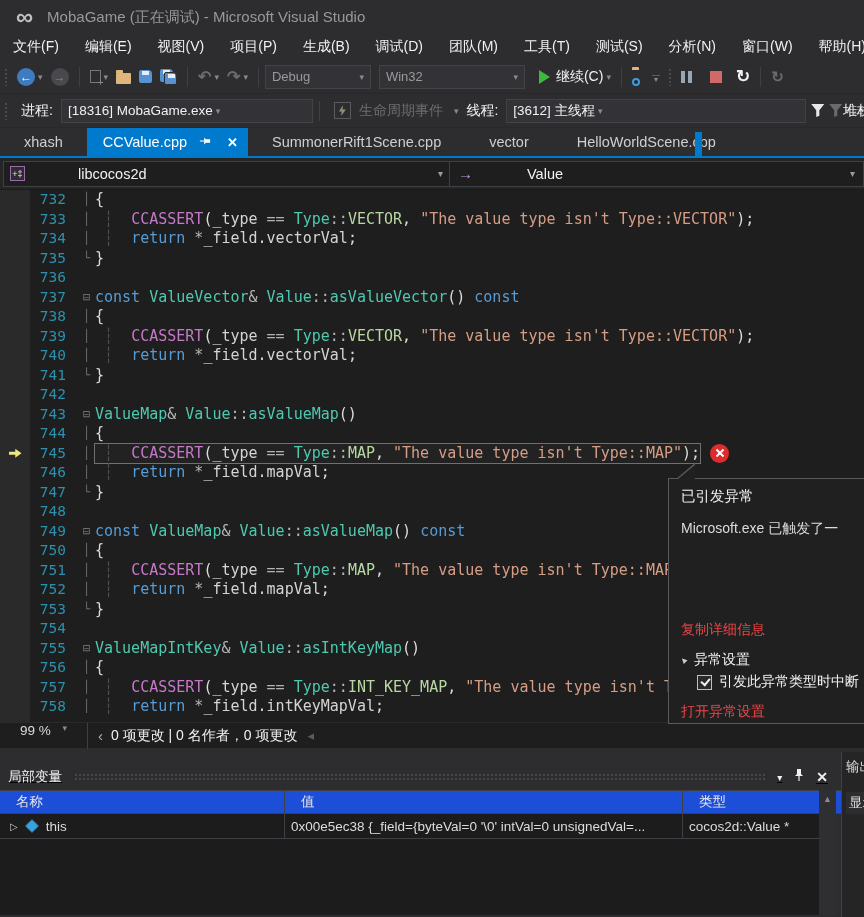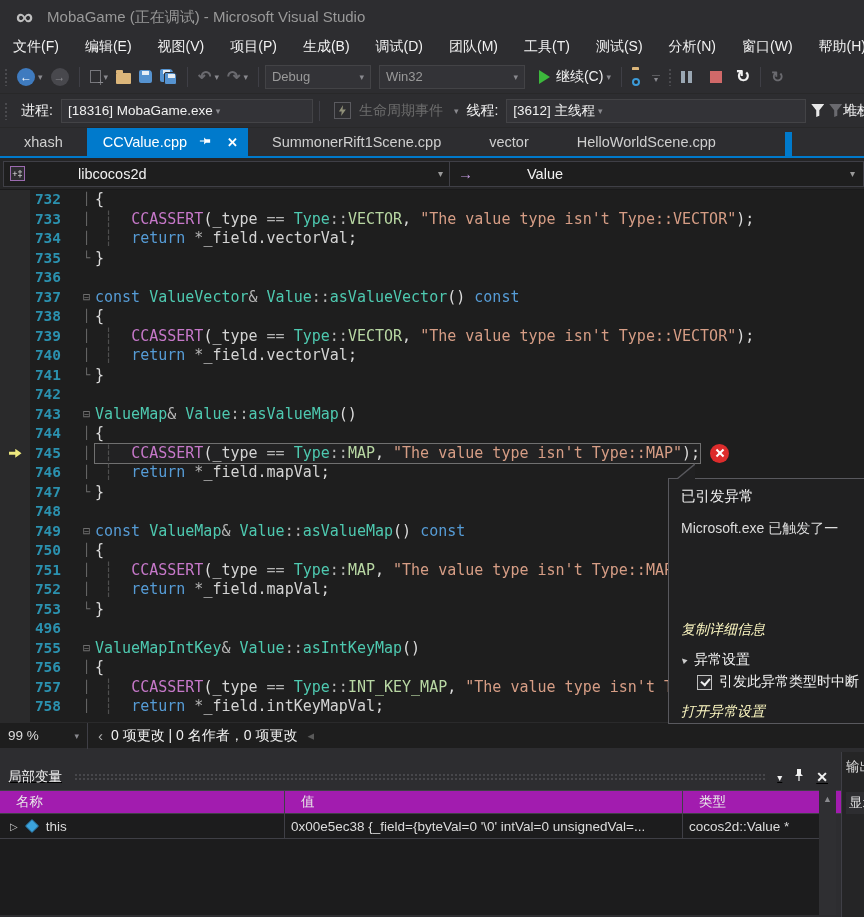--- a/index.html
+++ b/index.html
@@ -71,21 +71,21 @@
   .bolt { width:7px; height:11px; background:#8F8F78;
     clip-path:polygon(60% 0,0 58%,40% 58%,32% 100%,100% 40%,52% 40%); }
   .funnel { width:13px; height:13px; background:#E8E8E8;
     clip-path:polygon(0 0,100% 0,62% 48%,62% 90%,38% 100%,38% 48%); flex:none; }
   .funnel.dim { background:#6A6A6F; }
   .zigzag { color:#6A6A6F; font-size:14px; flex:none; }
   .stackclip { position:absolute; right:0; top:0; height:34px; width:21px; overflow:hidden;
     display:flex; align-items:center; }
 
   
-  .tabrow { position:absolute; left:0; top:128px; width:792px; height:30px; background:#2D2D30; }
+  .tabrow { position:absolute; left:0; top:128px; width:702px; height:30px; background:#2D2D30; }
   .tabs { display:flex; height:28px; align-items:stretch; }
   .tab { display:flex; align-items:center; padding:0 24px; font-size:14.5px; color:#CFCFCF; flex:none; }
   .tab.active { background:#007ACC; color:#FFFFFF; padding:0 10px 0 16px; }
   .tab.active .pin-ico { margin:0 8px 0 12px; }
   .tab-close { color:#FFFFFF; font-size:13px; margin-left:8px; font-weight:bold;}
   .accent-line { position:absolute; left:0; top:28px; width:864px; height:2px; background:#007ACC; }
   .tab-sliver { position:absolute; right:0; top:4px; width:7px; height:24px; background:#007ACC; }
 
   
   .navbar { position:absolute; left:0; top:158px; width:864px; height:32px; background:#252526;
@@ -99,21 +99,21 @@
   .nav-right { flex:1; height:26px; display:flex; align-items:center; border:1px solid #3F3F46;
     border-left:none; background:#1E1E1E; padding:0 8px;}
   .member-arrow { color:#C39BE0; font-size:15px; font-weight:bold; margin-right:7px; }
 
   
   .editor { position:absolute; left:0; top:190px; width:864px; height:532px; background:#1E1E1E;
     overflow:hidden; font-family:"DejaVu Sans Mono", monospace; }
   .gutterbg { position:absolute; left:0; top:0; width:30px; height:532px; background:#2A2A2B; }
   .crow { position:relative; display:flex; height:19.5px; line-height:19.5px; font-size:15px; white-space:pre; }
   .ind { width:30px; flex:none; display:flex; align-items:center; justify-content:center; z-index:1;}
-  .lnum { width:48px; flex:none; text-align:center; padding-right:12px; color:#2B91AF; font-size:14.5px;font-weight:bold;}
+  .lnum { width:48px; flex:none; text-align:right; padding-right:12px; color:#2B91AF; font-size:14.5px;}
   .fold { width:17px; flex:none; color:#6E6E6E; font-size:12px; text-align:center; }
   .codewrap { white-space:pre; }
   .curbox { outline:1px solid #707070; background:#222223; }
   .cur-arrow { width:13px; height:9px; background:#EDE87E;
     clip-path:polygon(0 33%,52% 33%,52% 0,100% 50%,52% 100%,52% 67%,0 67%); }
   .gd { color:#4F4F4F; }
   .tok-kw { color:#569CD6; } .tok-ty { color:#4EC9B0; } .tok-mac { color:#C678C9; }
   .tok-str { color:#D69D85; } .tok-en { color:#B8D7A3; } .tok-pl { color:#D4D4D4; }
   .tok-op { color:#B4B4B4; } .tok-pn { color:#DCDCDC; }
   .redx { display:inline-block; position:relative; width:19px; height:19px; border-radius:50%;
@@ -124,53 +124,53 @@
 
   
   .callout { position:absolute; left:676px; top:463px; width:0; height:0;
     border-bottom:16px solid #59595E; border-left:19px solid transparent; z-index:40;}
   .callout2 { position:absolute; left:678px; top:465px; width:0; height:0;
     border-bottom:14px solid #202021; border-left:17px solid transparent; z-index:41;}
   .exc-popup { position:absolute; left:668px; top:478px; width:240px; height:246px;
     background:#202021; border:1px solid #59595E; z-index:39; }
   .exc-title { position:absolute; left:12px; top:8px; color:#F1F1F1; font-size:14.5px; }
   .exc-msg { position:absolute; left:12px; top:41px; color:#DCDCDC; font-size:14px; white-space:nowrap;}
-  .exc-link { position:absolute; left:12px; color:#fef9c3; font-size:14px; white-space:nowrap;font-style:italic; }
+  .exc-link { position:absolute; left:12px; color:#ef4444; font-size:14px; white-space:nowrap; }
   .exc-exp { position:absolute; left:10px; top:172px; display:flex; align-items:center; }
   .exp-tri { color:#CCCCCC; font-size:9px; transform:rotate(-45deg); margin-right:6px; }
   .exc-exp-label { color:#F1F1F1; font-size:14px; white-space:nowrap;}
   .exc-check { position:absolute; left:28px; top:194px; display:flex; align-items:center; }
   .cbox { position:relative; width:15px; height:15px; border:1px solid #BFBFBF; background:#2A2A2C;
     margin-right:7px; flex:none;}
   .cbox::after { content:""; position:absolute; left:3px; top:2px; width:7px; height:4px;
     border-left:2px solid #F1F1F1; border-bottom:2px solid #F1F1F1; transform:rotate(-50deg); }
   .exc-check-label { color:#F1F1F1; font-size:14px; white-space:nowrap; }
 
   
   .edstatus { position:absolute; left:0; top:722px; width:864px; height:26px; background:#1E1E1E;
     display:flex; align-items:center; border-top:1px solid #2A2A2B;}
-  .zoomcombo { width:88px; height:26px; display:flex; align-items:center; padding:0 8px;
+  .zoomcombo { width:88px; height:26px; display:flex; padding:0 20px;
     border-right:1px solid #3F3F46; color:#DCDCDC; font-size:13.5px; flex:none;}
   .zoomcombo .dd { margin-left:auto; }
   .pan-l { color:#B0B0B0; font-size:15px; margin:0 8px 0 10px; }
   .changes { color:#F1F1F1; font-size:14px; white-space:nowrap;}
   .pan-r { color:#5A5A5A; font-size:13px; margin-left:10px; }
 
   
   .bottompanels { position:absolute; left:0; top:752px; width:864px; height:165px; background:#2D2D30; }
   .locals { position:absolute; left:0; top:12px; width:836px; height:165px; background:#252526;text-decoration:underline; }
   .loc-title { height:26px; display:flex; align-items:center; padding:0 8px; background:#2D2D30; }
   .loc-title-text { color:#F1F1F1; font-size:13.5px; flex:none; }
   .loc-dots { flex:1; height:9px; margin:0 12px;
     background-image:radial-gradient(circle,#47474B 1px,transparent 1.2px); background-size:4px 4px;}
   .loc-icons { display:flex; align-items:center; gap:12px; color:#F1F1F1; }
   .loc-dd { font-size:10px; color:#F1F1F1; }
   .loc-close { font-size:14px; font-weight:bold; }
   .grid-head { position:absolute; left:0; top:26px; width:845px; height:24px; display:flex;
-    border-top:1px solid #3F3F46; border-bottom:1px solid #3F3F46; background:#a21caf;}
+    border-top:1px solid #3F3F46; border-bottom:1px solid #3F3F46; background:#1d4ed8;}
   .gh-cell { display:flex; align-items:center; padding-left:16px; color:#E8E8E8; font-size:13.5px;
     border-right:1px solid #3F3F46; }
   .col-name { width:285px; flex:none; } .col-value { width:398px; flex:none; } .col-type { flex:1; }
   .grid-body { position:absolute; left:0; top:50px; width:819px; height:101px; background:#1C1C1D; }
   .grid-row { display:flex; height:25px; align-items:center; border-bottom:1px solid #3F3F46; }
   .gr-cell { height:25px; display:flex; align-items:center; padding-left:6px; overflow:hidden;
     white-space:nowrap; color:#DCDCDC; font-size:13.5px; border-right:1px solid #3F3F46; }
   .expander { color:#C8C8C8; font-size:10px; margin:0 6px 0 10px; }
   .cube { width:10px; height:10px; background:#3BA3DC; border:1px solid #2E7FB0; transform:rotate(45deg);
     margin:0 9px 0 3px; flex:none; border-radius:1px;}
@@ -377,21 +377,21 @@
       <div class="crow"><span class="ind"></span><span class="lnum">744</span><span class="fold">│</span><span class="codewrap"><span class="tok-pn">{</span></span></div>
       <div class="crow"><span class="ind"><span class="cur-arrow"></span></span><span class="lnum">745</span><span class="fold">│</span><span class="codewrap curbox"><span class="gd"> ┆  </span><span class="tok-mac">CCASSERT</span><span class="tok-pn">(</span><span class="tok-pl">_type</span><span class="tok-op"> == </span><span class="tok-ty">Type</span><span class="tok-op">::</span><span class="tok-en">MAP</span><span class="tok-pn">, </span><span class="tok-str">"The value type isn't Type::MAP"</span><span class="tok-pn">);</span></span><span class="redx"></span></div>
       <div class="crow"><span class="ind"></span><span class="lnum">746</span><span class="fold">│</span><span class="codewrap"><span class="gd"> ┆  </span><span class="tok-kw">return</span><span class="tok-op"> *</span><span class="tok-pl">_field.mapVal</span><span class="tok-pn">;</span></span></div>
       <div class="crow"><span class="ind"></span><span class="lnum">747</span><span class="fold">└</span><span class="codewrap"><span class="tok-pn">}</span></span></div>
       <div class="crow"><span class="ind"></span><span class="lnum">748</span><span class="fold"></span><span class="codewrap"></span></div>
       <div class="crow"><span class="ind"></span><span class="lnum">749</span><span class="fold">⊟</span><span class="codewrap"><span class="tok-kw">const</span><span class="tok-ty"> ValueMap</span><span class="tok-op">&amp;</span><span class="tok-ty"> Value</span><span class="tok-op">::</span><span class="tok-ty">asValueMap</span><span class="tok-pn">() </span><span class="tok-kw">const</span></span></div>
       <div class="crow"><span class="ind"></span><span class="lnum">750</span><span class="fold">│</span><span class="codewrap"><span class="tok-pn">{</span></span></div>
       <div class="crow"><span class="ind"></span><span class="lnum">751</span><span class="fold">│</span><span class="codewrap"><span class="gd"> ┆  </span><span class="tok-mac">CCASSERT</span><span class="tok-pn">(</span><span class="tok-pl">_type</span><span class="tok-op"> == </span><span class="tok-ty">Type</span><span class="tok-op">::</span><span class="tok-en">MAP</span><span class="tok-pn">, </span><span class="tok-str">"The value type isn't Type::MAP"</span><span class="tok-pn">);</span></span></div>
       <div class="crow"><span class="ind"></span><span class="lnum">752</span><span class="fold">│</span><span class="codewrap"><span class="gd"> ┆  </span><span class="tok-kw">return</span><span class="tok-op"> *</span><span class="tok-pl">_field.mapVal</span><span class="tok-pn">;</span></span></div>
       <div class="crow"><span class="ind"></span><span class="lnum">753</span><span class="fold">└</span><span class="codewrap"><span class="tok-pn">}</span></span></div>
-      <div class="crow"><span class="ind"></span><span class="lnum">496</span><span class="fold"></span><span class="codewrap"></span></div>
+      <div class="crow"><span class="ind"></span><span class="lnum">754</span><span class="fold"></span><span class="codewrap"></span></div>
       <div class="crow"><span class="ind"></span><span class="lnum">755</span><span class="fold">⊟</span><span class="codewrap"><span class="tok-ty">ValueMapIntKey</span><span class="tok-op">&amp;</span><span class="tok-ty"> Value</span><span class="tok-op">::</span><span class="tok-ty">asIntKeyMap</span><span class="tok-pn">()</span></span></div>
       <div class="crow"><span class="ind"></span><span class="lnum">756</span><span class="fold">│</span><span class="codewrap"><span class="tok-pn">{</span></span></div>
       <div class="crow"><span class="ind"></span><span class="lnum">757</span><span class="fold">│</span><span class="codewrap"><span class="gd"> ┆  </span><span class="tok-mac">CCASSERT</span><span class="tok-pn">(</span><span class="tok-pl">_type</span><span class="tok-op"> == </span><span class="tok-ty">Type</span><span class="tok-op">::</span><span class="tok-en">INT_KEY_MAP</span><span class="tok-pn">, </span><span class="tok-str">"The value type isn't Type::INT_KEY_MAP"</span><span class="tok-pn">);</span></span></div>
       <div class="crow"><span class="ind"></span><span class="lnum">758</span><span class="fold">│</span><span class="codewrap"><span class="gd"> ┆  </span><span class="tok-kw">return</span><span class="tok-op"> *</span><span class="tok-pl">_field.intKeyMapVal</span><span class="tok-pn">;</span></span></div>
     </div>
 
   <div class="callout"></div>
   <div class="callout2"></div>
   <div class="exc-popup">
     <div class="exc-title">已引发异常</div>

